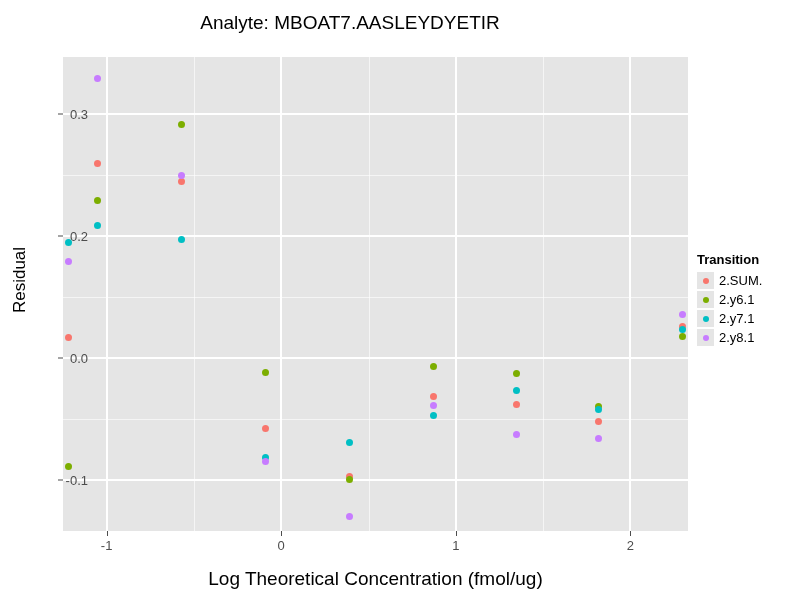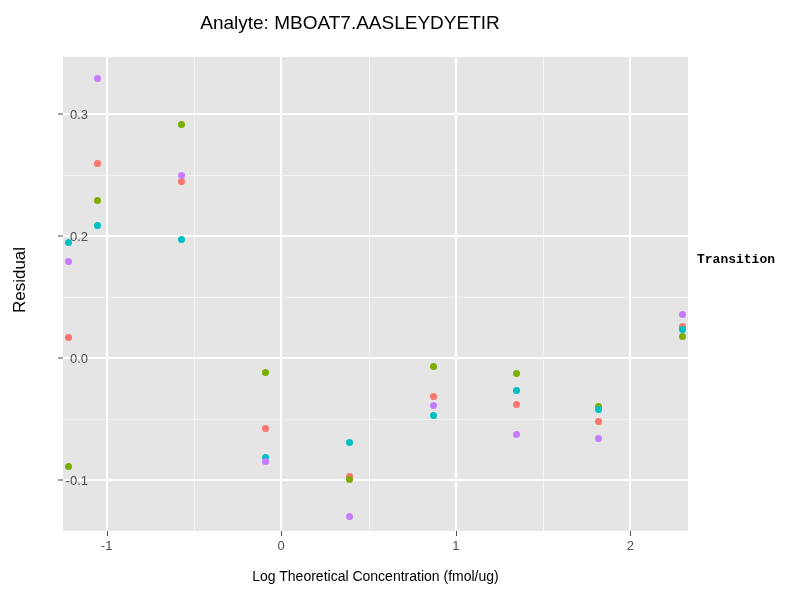--- a/index.html
+++ b/index.html
@@ -92,40 +92,39 @@
     width: 1px;
     height: 5px;
     background: #4d4d4d;
   }
   #x-axis-title {
     position: absolute;
     left: 63px;
     top: 568px;
     width: 625px;
     text-align: center;
-    font-size: 14px;
+    font-size: 19px;
     color: #000000;
     white-space: nowrap;
   }
   #y-axis-title {
     position: absolute;
     left: -40px;
     top: 270px;
     width: 120px;
     text-align: center;
     font-size: 17px;
     color: #000000;
     transform: rotate(-90deg);
     white-space: nowrap;
   }
   #legend {
     position: absolute;
     left: 697px;
     top: 252px;
-    font-family: Liberation Mono, monospace;
   }
   #legend-title {
     font-size: 13px;
     font-weight: bold;
     color: #000000;
     margin-bottom: 4px;
     white-space: nowrap;
   }
   .legend-row {
     display: flex;
@@ -229,15 +228,41 @@
       <div class="x-tick-label" style="left: 281.226px;">0</div>
       <div class="x-tick-mark" style="left: 281.226px;"></div>
       <div class="x-tick-label" style="left: 455.807px;">1</div>
       <div class="x-tick-mark" style="left: 455.807px;"></div>
       <div class="x-tick-label" style="left: 630.388px;">2</div>
       <div class="x-tick-mark" style="left: 630.388px;"></div>
     </div>
 
   <div id="legend">
     <div id="legend-title">Transition</div>
+    <div id="legend-items">
+        <div class="legend-row">
+          <div class="legend-swatch-box">
+            <div class="legend-dot" style="background: rgb(248, 118, 109);"></div>
+          </div>
+          <span class="legend-label">2.SUM.</span>
+        </div>
+        <div class="legend-row">
+          <div class="legend-swatch-box">
+            <div class="legend-dot" style="background: rgb(124, 174, 0);"></div>
+          </div>
+          <span class="legend-label">2.y6.1</span>
+        </div>
+        <div class="legend-row">
+          <div class="legend-swatch-box">
+            <div class="legend-dot" style="background: rgb(0, 191, 196);"></div>
+          </div>
+          <span class="legend-label">2.y7.1</span>
+        </div>
+        <div class="legend-row">
+          <div class="legend-swatch-box">
+            <div class="legend-dot" style="background: rgb(199, 124, 255);"></div>
+          </div>
+          <span class="legend-label">2.y8.1</span>
+        </div>
+      </div>
   </div>
 
 </div>
 
 </body></html>

